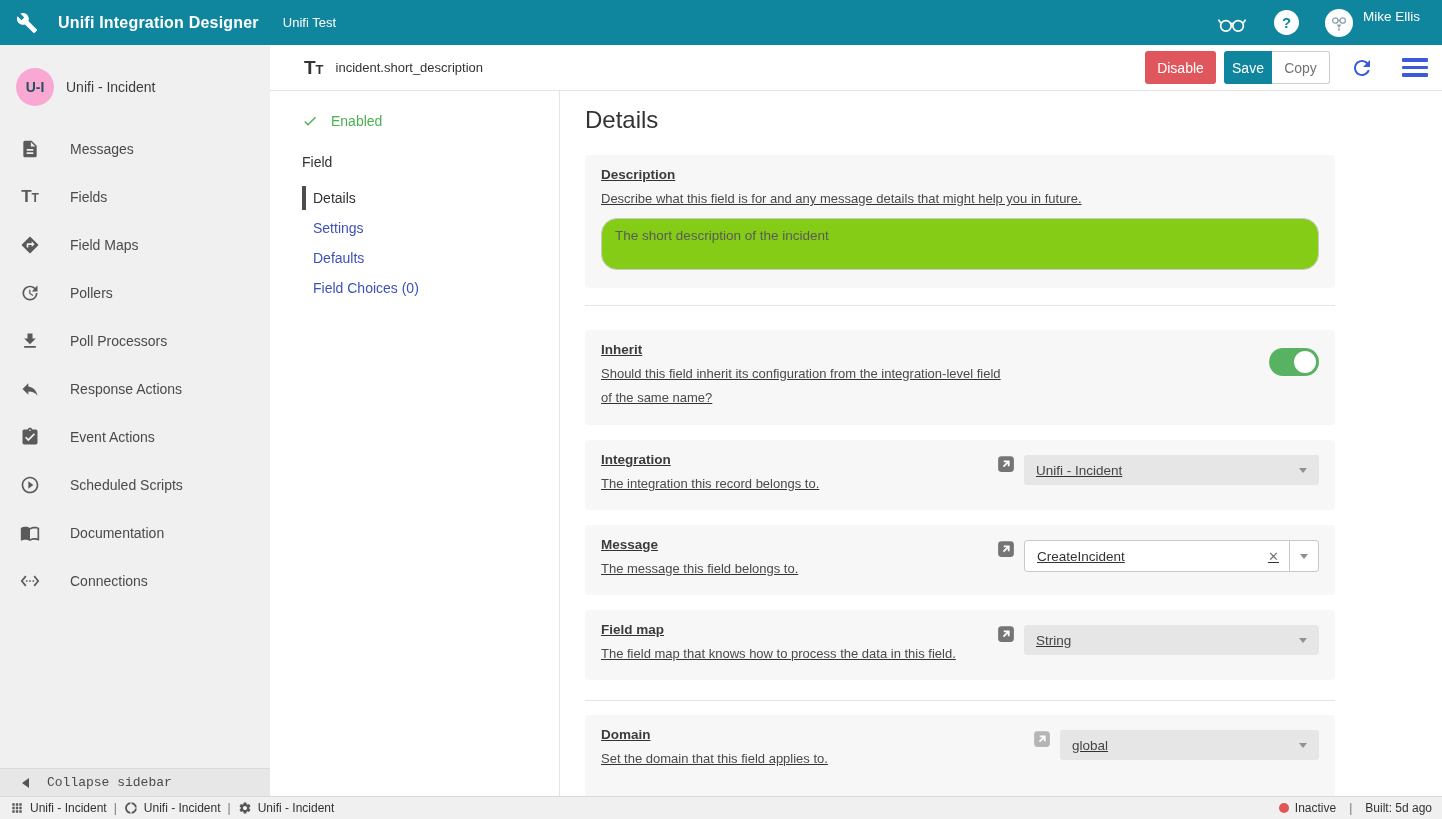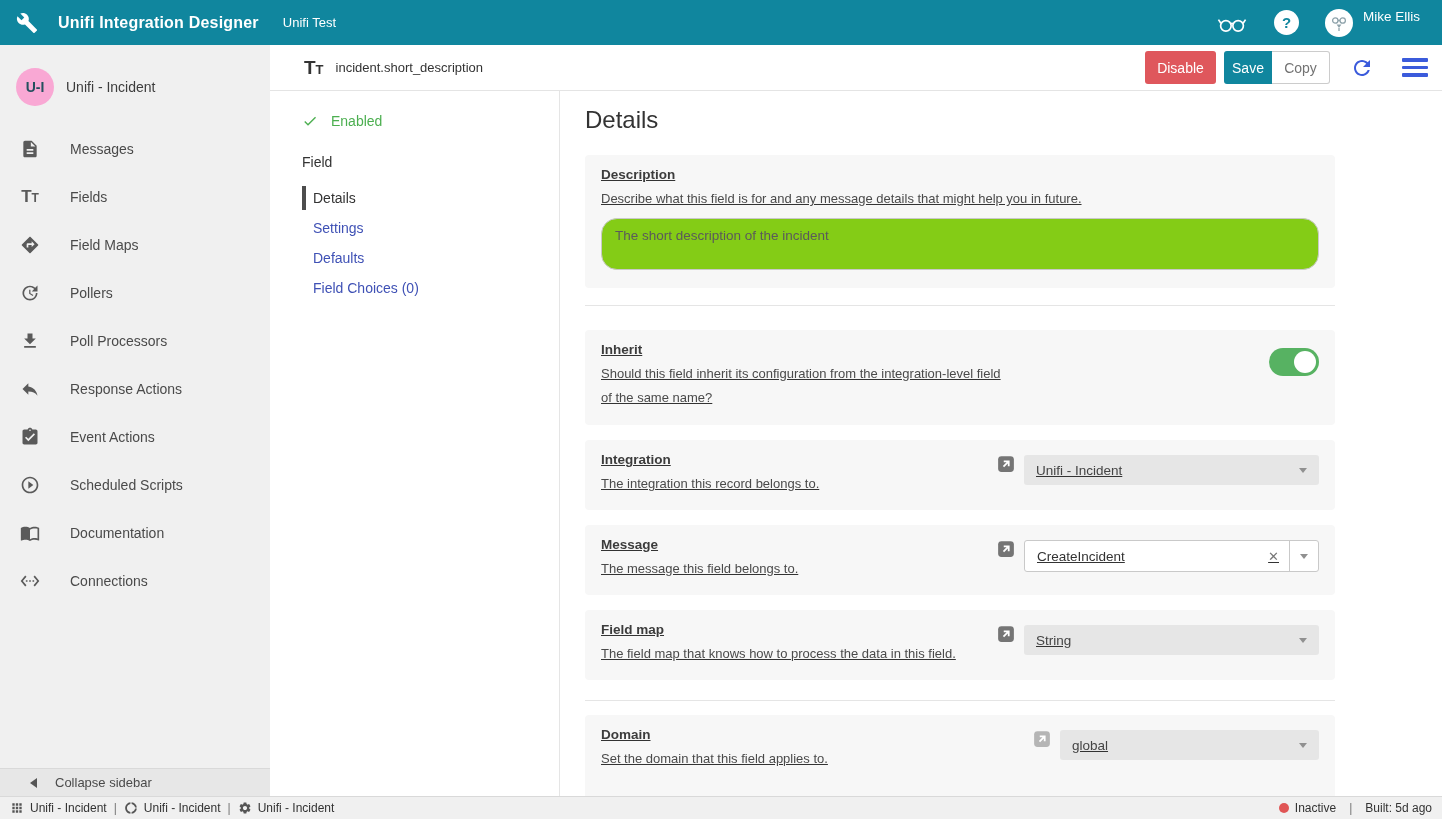--- a/index.html
+++ b/index.html
@@ -27,22 +27,22 @@
   .int-avatar { width:38px; height:38px; border-radius:50%; background:#f9a8d4; color:#24505e;
                 font-weight:bold; font-size:14px; display:flex; align-items:center; justify-content:center; }
   .int-name { font-size:14px; color:#3c3c3c; }
   .side-nav { margin-top:10px; }
   .side-item { display:flex; align-items:center; height:48px; padding-left:20px; gap:30px;
                color:#4a4a4a; font-size:14px; cursor:pointer; }
   .side-item svg { flex:0 0 20px; }
   .tt-glyph { font-weight:bold; color:#5a5a5a; font-size:17px; width:20px; text-align:center; }
   .tt-glyph small { font-size:12px; font-weight:bold; }
   .collapse-row { position:absolute; bottom:0; left:0; width:100%; height:28px; background:#e7e7e7;
-                  border-top:1px solid #d9d9d9; display:flex; align-items:center; padding-left:30px;
-                  gap:18px; font-size:13px; color:#4a4a4a; cursor:pointer; }
+                  border-top:1px solid #d9d9d9; display:flex; align-items:center; padding-left:22px;
+                  gap:18px; font-size:13px; color:#4a4a4a; cursor:pointer;font-family:Liberation Mono, monospace; }
   .tri-left { width:0; height:0; border-top:5px solid transparent; border-bottom:5px solid transparent;
               border-right:7px solid #555; }
 
   
   .main { position:absolute; top:45px; left:270px; width:1172px; height:751px; background:#fff; }
   .toolbar { height:46px; border-bottom:1px solid #e4e4e4; display:flex; align-items:center;
              padding:0 14px 0 34px; }
   .record-tt { font-weight:bold; font-size:19px; color:#333; }
   .record-tt small { font-size:13px; font-weight:bold; }
   .record-title { font-size:13px; color:#333; margin-left:12px; }

